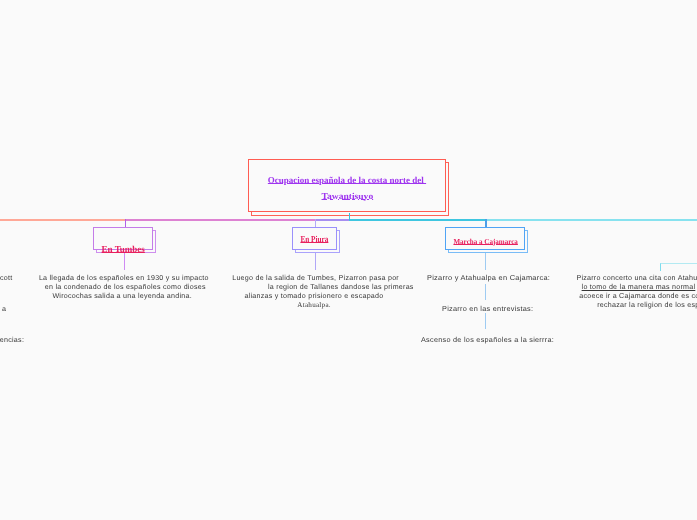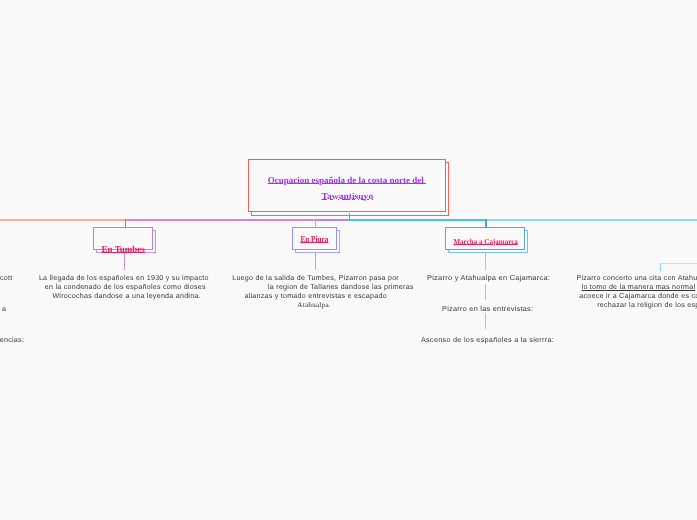--- a/index.html
+++ b/index.html
@@ -55,33 +55,33 @@
   <div class="ln" style="left:124.5px;top:219px;width:1.7px;height:8.5px;background:#b060e8;"></div>
   <div class="nodebox" style="left:93.1px;top:226.9px;width:60.3px;height:23.4px;">
     <div class="shadow" style="left:3px;top:3px;width:60.3px;height:23.4px;border-width:1.5px;border-color:#ce8eee;"></div>
     <div class="face" style="border-width:1.5px;border-color:#c47ce8;">
       <span class="lbl" style="color:#e8205e;font-size:9px;position:relative;top:0.7px;margin-top:20px;">En Tumbes</span>
     </div>
   </div>
   <div class="ln" style="left:124.1px;top:253.3px;width:1.2px;height:17px;background:#cf8bf3;"></div>
   <div class="tline" style="left:38.9px;top:274.0px;">La llegada de los españoles en 1930 y su impacto</div>
   <div class="tline" style="left:44.8px;top:283.0px;">en la condenado de los españoles como dioses</div>
-  <div class="tline" style="left:52.4px;top:292.0px;">Wirocochas dandose a una leyenda andina.</div>
+  <div class="tline" style="left:52.4px;top:292.0px;">Wirocochas salida a una leyenda andina.</div>
 
   <div class="ln" style="left:314.6px;top:219px;width:1.7px;height:8.5px;background:#b3aaf8;"></div>
   <div class="nodebox" style="left:292.1px;top:226.9px;width:45.4px;height:23.4px;">
     <div class="shadow" style="left:3px;top:3px;width:45.4px;height:23.4px;border-width:1.5px;border-color:#aaa2fc;"></div>
     <div class="face" style="border-width:1.5px;border-color:#9a90fb;">
       <span class="lbl" style="color:#e8205e;font-size:9px;transform:scaleX(0.805);position:relative;top:0.7px;">En Piura</span>
     </div>
   </div>
   <div class="ln" style="left:314.6px;top:253.3px;width:1.2px;height:17px;background:#b0a7f7;"></div>
   <div class="tline" style="left:232.2px;top:274.0px;">Luego de la salida de Tumbes, Pizarron pasa por</div>
   <div class="tline" style="left:256px;top:283.0px;margin-left:12px;">la region de Tallanes dandose las primeras</div>
-  <div class="tline" style="left:244.4px;top:292.0px;">alianzas y tomado entrevistas e escapado</div>
+  <div class="tline" style="left:244.4px;top:292.0px;">alianzas y tomado prisionero e escapado</div>
   <div class="tline" style="left:297.3px;top:301.0px;font-family:Liberation Serif, serif;">Atahualpa.</div>
 
   <div class="ln" style="left:485px;top:219px;width:1.7px;height:8.5px;background:#4d9fe8;"></div>
   <div class="nodebox" style="left:445.1px;top:227.3px;width:80.4px;height:22.6px;">
     <div class="shadow" style="left:3px;top:3px;width:80.4px;height:22.6px;border-width:1.5px;border-color:#79bcf7;"></div>
     <div class="face" style="border-width:1.5px;border-color:#50a4f5;">
       <span class="lbl" style="color:#e8205e;font-size:7.6px;transform:scaleX(0.93);position:relative;top:2.5px;">Marcha a Cajamarca</span>
     </div>
   </div>
   <div class="ln" style="left:485.2px;top:253.4px;width:1.2px;height:16.3px;background:#9ecbf2;"></div>

